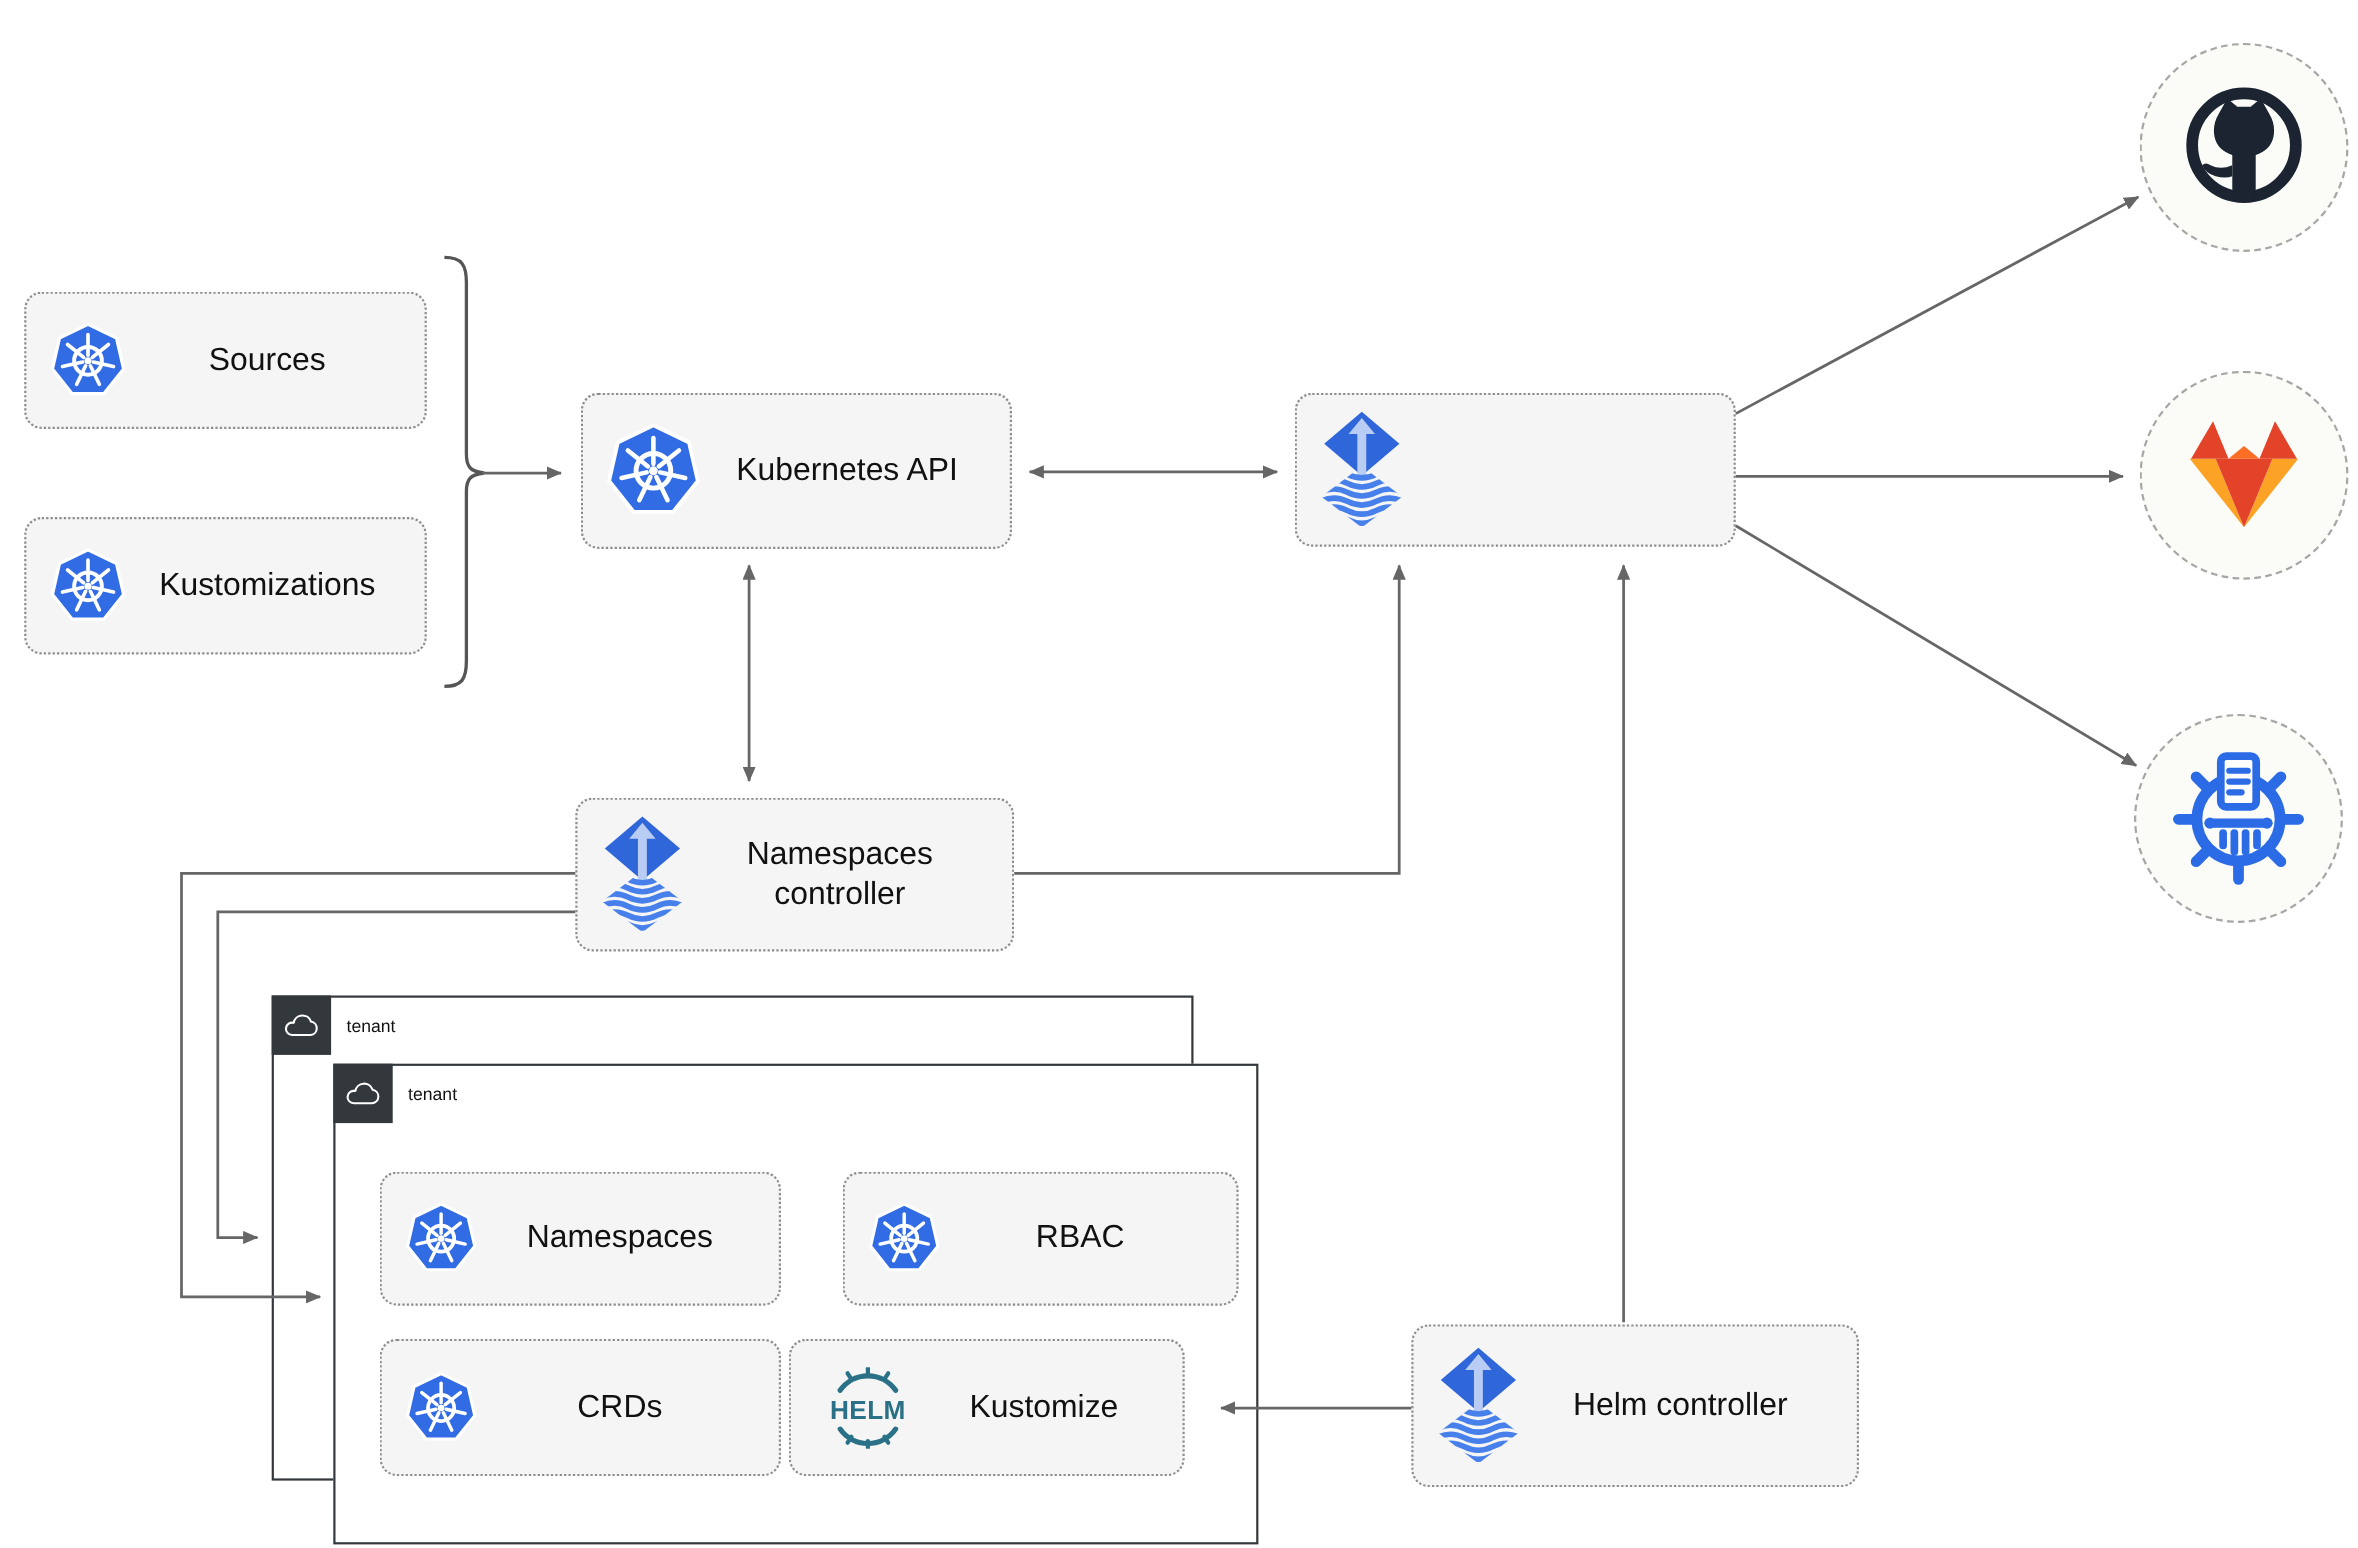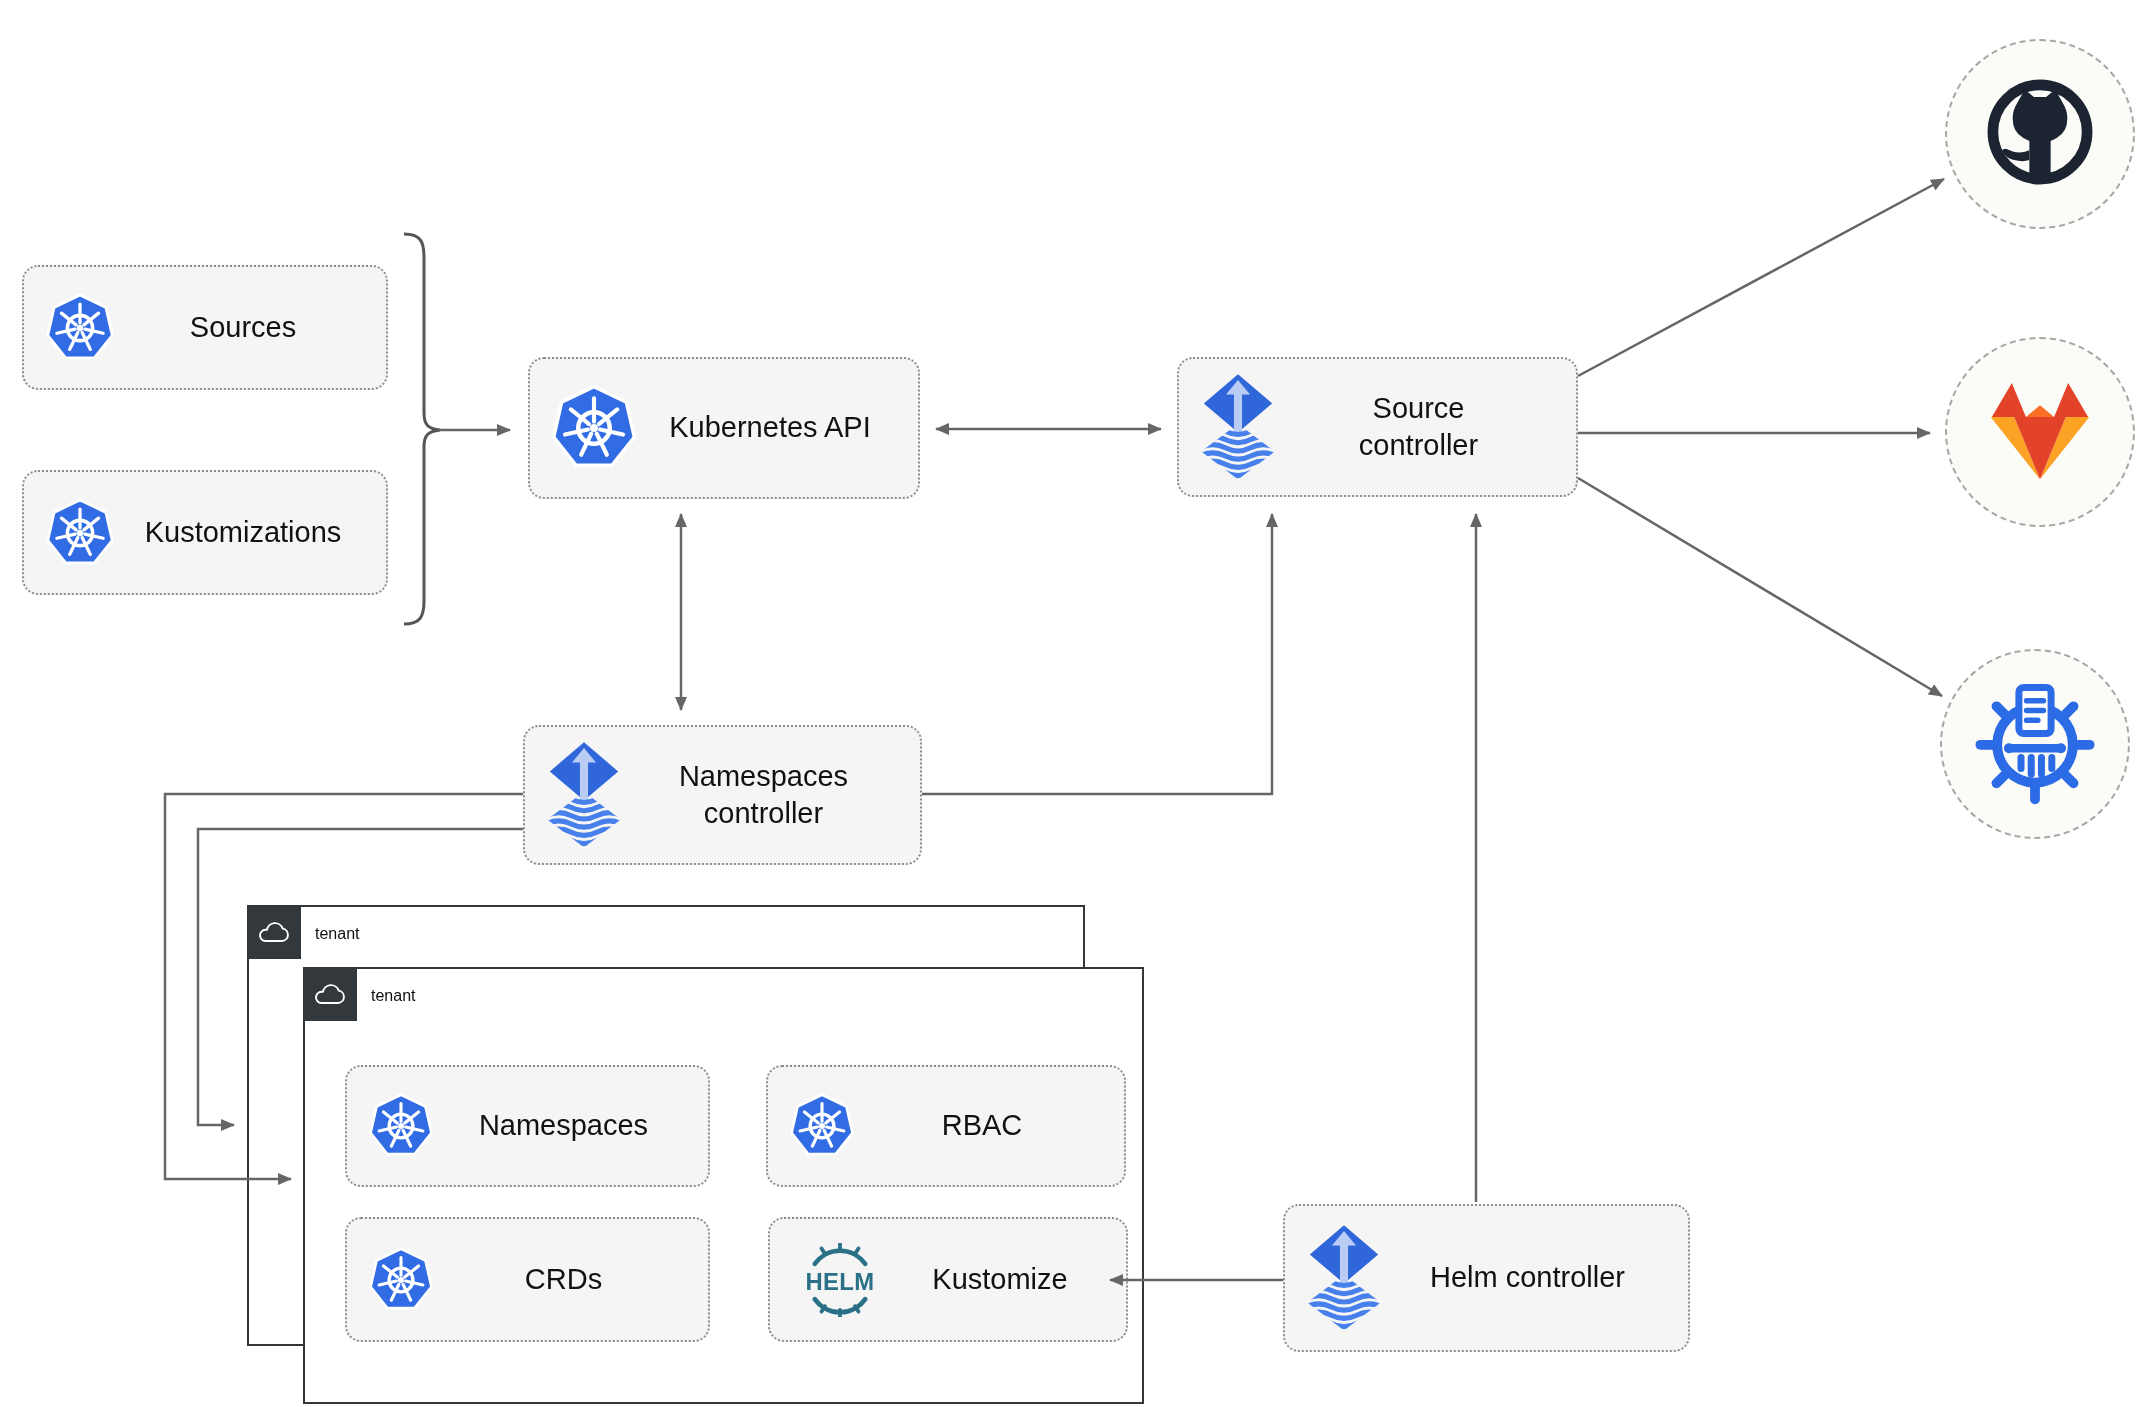--- a/index.html
+++ b/index.html
@@ -144,21 +144,20 @@
       </span>
     <span class="node-label">Kubernetes API</span>
   </div>
 
   <div class="node" style="left:1177px;top:335px;width:401px;height:140px">
     <span class="icon" style="width:82px;height:112px">
       <svg viewBox="0 0 60 86" width="76" height="109">
           <use href="#sym-flux"></use>
         </svg>
       </span>
-    <span class="node-label narrow">Source controller</span>
   </div>
 
   <div class="node" style="left:523px;top:703px;width:399px;height:140px">
     <span class="icon" style="width:82px;height:112px">
       <svg viewBox="0 0 60 86" width="76" height="109">
           <use href="#sym-flux"></use>
         </svg>
       </span>
     <span class="node-label narrow">Namespaces controller</span>
   </div>
@@ -210,21 +209,21 @@
 
   <div class="node" style="left:345px;top:1195px;width:365px;height:125px">
     <span class="icon" style="width:72px;height:72px">
       <svg viewBox="0 0 100 100" width="68" height="68">
           <use href="#sym-k8s"></use>
         </svg>
       </span>
     <span class="node-label">CRDs</span>
   </div>
 
-  <div class="node" style="left:768px;top:1195px;width:360px;height:125px">
+  <div class="node" style="left:717px;top:1195px;width:360px;height:125px">
     <span class="icon" style="width:104px;height:96px">
       <svg viewBox="0 0 130 96" width="100" height="74">
         <g stroke="#2a7187" stroke-width="6" fill="none" stroke-linecap="round">
           <path d="M32.2,27.1 A40,40 0 0 1 97.8,27.1"></path>
           <path d="M32.2,72.9 A40,40 0 0 0 97.8,72.9"></path>
         </g>
         <g stroke="#2a7187" stroke-width="5" stroke-linecap="round">
           <line x1="65" y1="9" x2="65" y2="1"></line>
           <line x1="45.5" y1="14" x2="41" y2="7"></line>
           <line x1="84.5" y1="14" x2="89" y2="7"></line>

